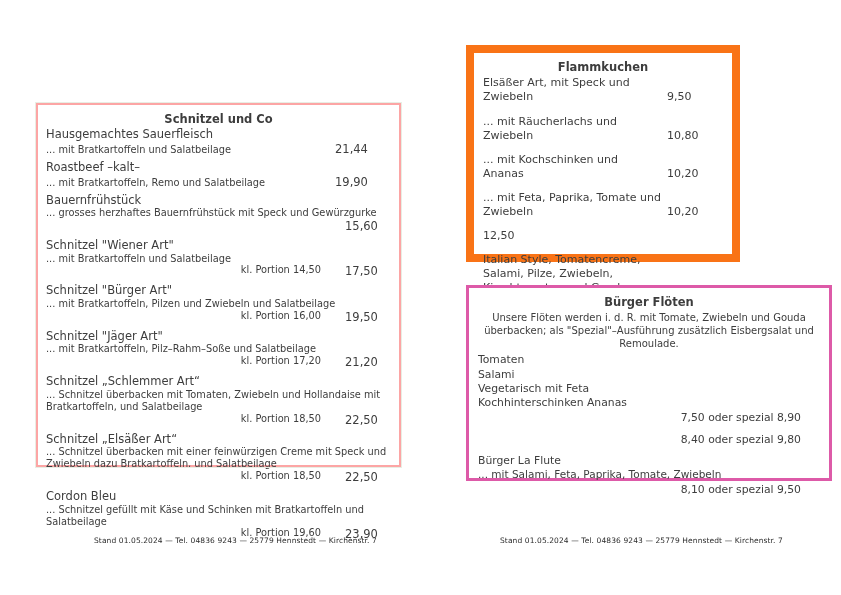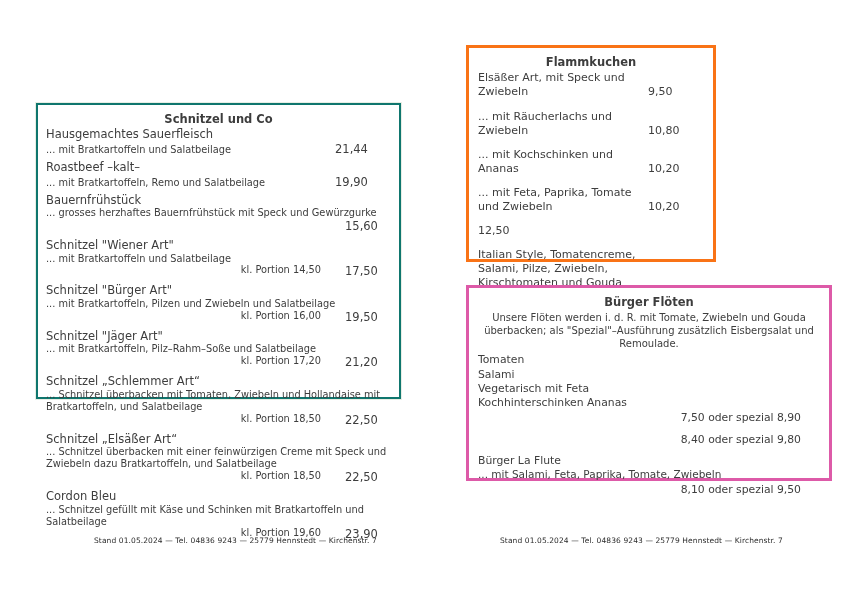--- a/index.html
+++ b/index.html
@@ -31,30 +31,30 @@
   .panel-inner {
     padding: 6px 6px 6px 6px;
     box-sizing: border-box;
     height: 100%;
   }
 
   .panel-green {
     left: 36px;
     top: 103px;
     width: 365px;
-    height: 296px;
-    border: 2px solid #0f766e;
+    height: 364px;
+    border: 2px solid #fca5a5;
     outline: 1px solid #e8eee4;
   }
   .panel-yellow {
     left: 466px;
     top: 45px;
-    width: 250px;
+    width: 274px;
     height: 217px;
-    border: 3px solid #f97316;
+    border: 8px solid #f97316;
   }
   .panel-pink {
     left: 466px;
     top: 285px;
     width: 366px;
     height: 196px;
     border: 3px solid #dd5aa8;
   }
 
   

